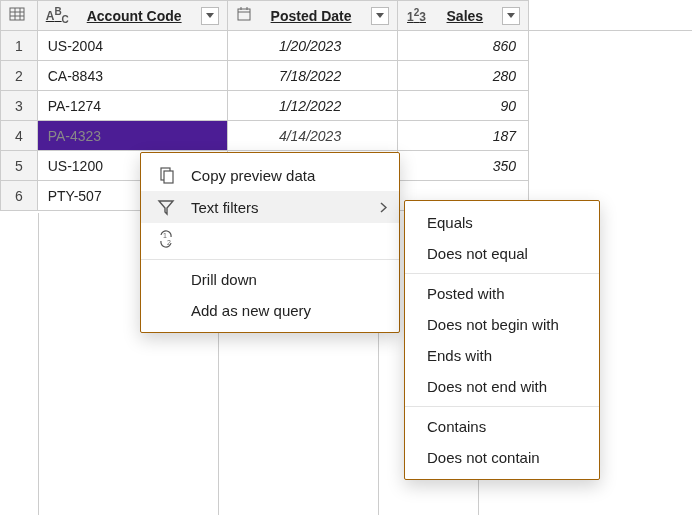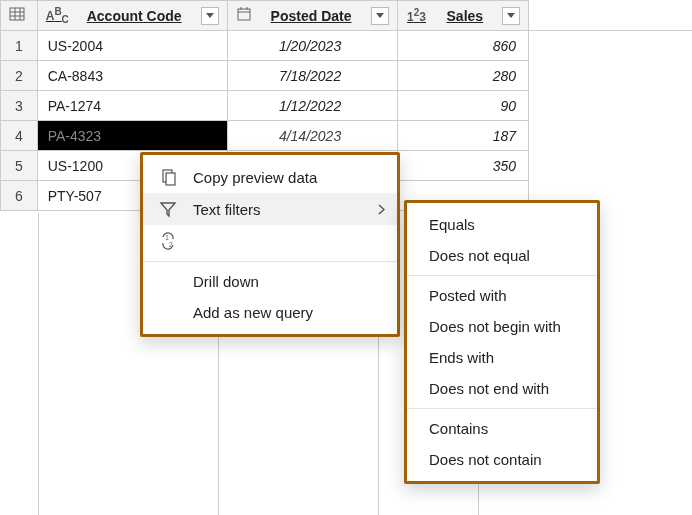--- a/index.html
+++ b/index.html
@@ -47,26 +47,26 @@
     display: inline-flex; align-items: center; justify-content: center;
     margin-left: auto;
   }
   .chev-btn svg { width: 8px; height: 5px; }
   .tbl-icon svg { width:16px; height:14px; }
   .date-icon svg { width:16px; height:16px; }
   td.date-cell { text-align: center; font-style: italic; padding-right: 12px; }
   td.sales-cell { text-align: right; font-style: italic; padding-right: 12px;}
   td.account-cell { padding-left: 10px; }
   td.dimmed { color: #888; }
-  tr.sel td.account-cell { background: #000000; margin-top: 26px; }
+  tr.sel td.account-cell { background: #4c1d95; margin-top: 26px; }
   
   .menu {
     position: absolute;
     background: #fff;
-    border: 3px solid #a16207;
+    border: 1px solid #a16207;
     box-shadow: 0 6px 18px rgba(0,0,0,0.18);
     padding: 6px 0;
     border-radius: 2px;
     text-align: right;
   }
   .menu-item {
     display: flex;
     align-items: center;
     gap: 14px;
     padding: 7px 18px 7px 14px;

